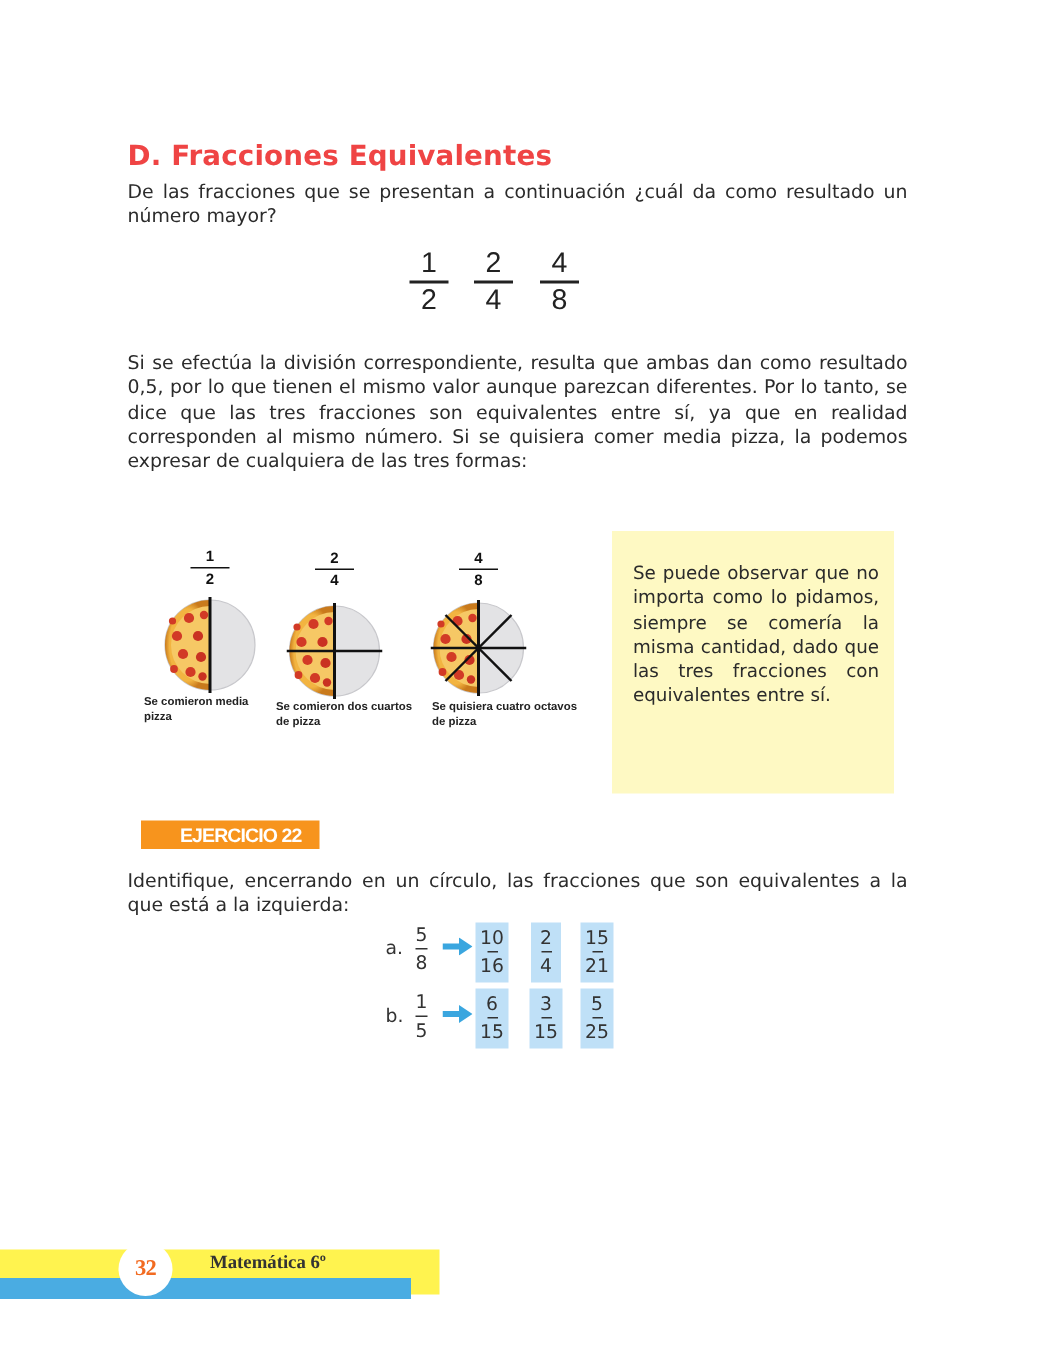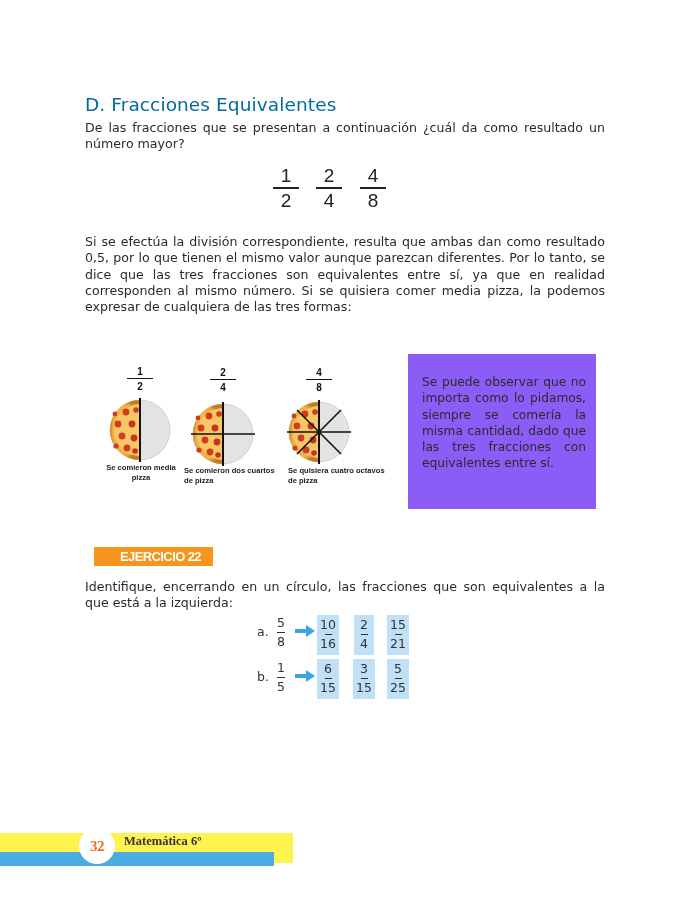--- a/index.html
+++ b/index.html
@@ -2,40 +2,40 @@
 <html><head>
 <meta charset="utf-8">
 <style>
   html, body { margin: 0; padding: 0; }
   body {
     width: 694px; height: 900px; position: relative; background: #ffffff;
     font-family: "DejaVu Sans", sans-serif; color: #2b2b2b; overflow: hidden;
   }
   .abs { position: absolute; }
   .title {
-    left: 85px; top: 94px; font-size: 18.5px; font-weight: normal; color: #0369a1;
+    left: 85px; top: 94px; font-size: 18.5px; font-weight: bold; color: #ef4444;
     letter-spacing: 0.1px;
   }
   .para {
     left: 85px; width: 520px; font-size: 12.6px; line-height: 16.3px; color: #2b2b2b;
     text-align: justify;
   }
   .p1 { top: 120px; }
   .p2 { top: 234px; }
   .frac { position: absolute; width: 26px; text-align: center; font-family: "Liberation Sans", sans-serif; color: #222; }
   .frac .num, .frac .den { font-size: 19px; line-height: 20px; display: block; }
   .frac .bar { display: block; height: 1.5px; background: #222; margin: 1px 0 2px 0; }
 
   .pizza-label { position: absolute; width: 26px; text-align: center; font-family: "Liberation Sans", sans-serif; font-weight: bold; font-size: 10px; color: #111; }
   .pizza-label .bar { display: block; height: 1px; background: #111; margin: 1px 0 3px 0; }
   .pizza-label span { display: block; line-height: 10px; }
   .caption { position: absolute; font-family: "Liberation Sans", sans-serif; font-weight: bold; font-size: 7.6px; line-height: 10px; color: #222; }
 
   .note {
-    left: 408px; top: 354px; width: 188px; height: 155px; background: #8b5cf6;
+    left: 408px; top: 354px; width: 188px; height: 175px; background: #fef9c3;
     box-sizing: border-box; padding: 20px 10px 0 14px;
     font-size: 12.2px; line-height: 16.3px; color: #2b2b2b; text-align: justify;
   }
   .badge {
     left: 94px; top: 547px; width: 119px; height: 19px; background: #f7941d;
     color: #ffffff; font-weight: bold; font-size: 13px; line-height: 19px;
     box-sizing: border-box; padding-left: 26px; letter-spacing: -0.6px;
     font-family: "Liberation Sans", sans-serif;
   }
   .p3 { top: 579px; }
@@ -53,21 +53,21 @@
   .arrow { position: absolute; width: 20px; height: 12px; }
 
   .footer-yellow { left: 0; top: 833px; width: 293px; height: 30px; background: #fff34f; }
   .footer-blue { left: 0; top: 852px; width: 274px; height: 14px; background: #4aace2; }
   .page-circle {
     left: 79px; top: 828px; width: 36px; height: 36px; border-radius: 50%; background: #ffffff;
     text-align: center; line-height: 36px; color: #f26b21; font-weight: bold; font-size: 15px;
     font-family: Liberation Serif, serif; letter-spacing: -0.5px;
   }
   .book-title {
-    left: 124px; top: 834px; font-family: "Liberation Serif", serif; font-weight: bold;
+    left: 140px; top: 834px; font-family: "Liberation Serif", serif; font-weight: bold;
     font-size: 12.5px; color: #333333;
   }
 </style>
 </head>
 <body>
 
 <div class="abs title">D. Fracciones Equivalentes</div>
 <div class="abs para p1">De las fracciones que se presentan a continuación ¿cuál da como resultado un número mayor?</div>
 
 <div>
@@ -118,21 +118,21 @@
     <span class="bar"></span>
     <span>2</span>
   </div>
   <svg class="abs" style="left:108px; top:398px;" width="64" height="64" viewBox="-32 -32 64 64">
     <circle r="30" fill="#e3e3e5" stroke="#c8c8cc" stroke-width="0.8"></circle>
     <path d="M0,-30 A30,30 0 0,0 0,30 Z" fill="url(#crust)"></path>
     <path d="M0,-26 A26,26 0 0,0 0,26 Z" fill="#f6c865"></path>
     <use href="#pepperoni"></use>
     <line x1="0" y1="-32" x2="0" y2="32" stroke="#111" stroke-width="2"></line>
   </svg>
-  <div class="caption" style="left:96px; top:463px; width:90px; text-align:center;">
+  <div class="caption" style="left:96px; top:463px; width:90px; text-align:left;">
     <div>Se comieron media</div>
     <div>pizza</div>
   </div>
 
   <div class="pizza-label" style="left:210px; top:368px;">
     <span>2</span>
     <span class="bar"></span>
     <span>4</span>
   </div>
   <svg class="abs" style="left:191px; top:402px;" width="64" height="64" viewBox="-32 -32 64 64">

